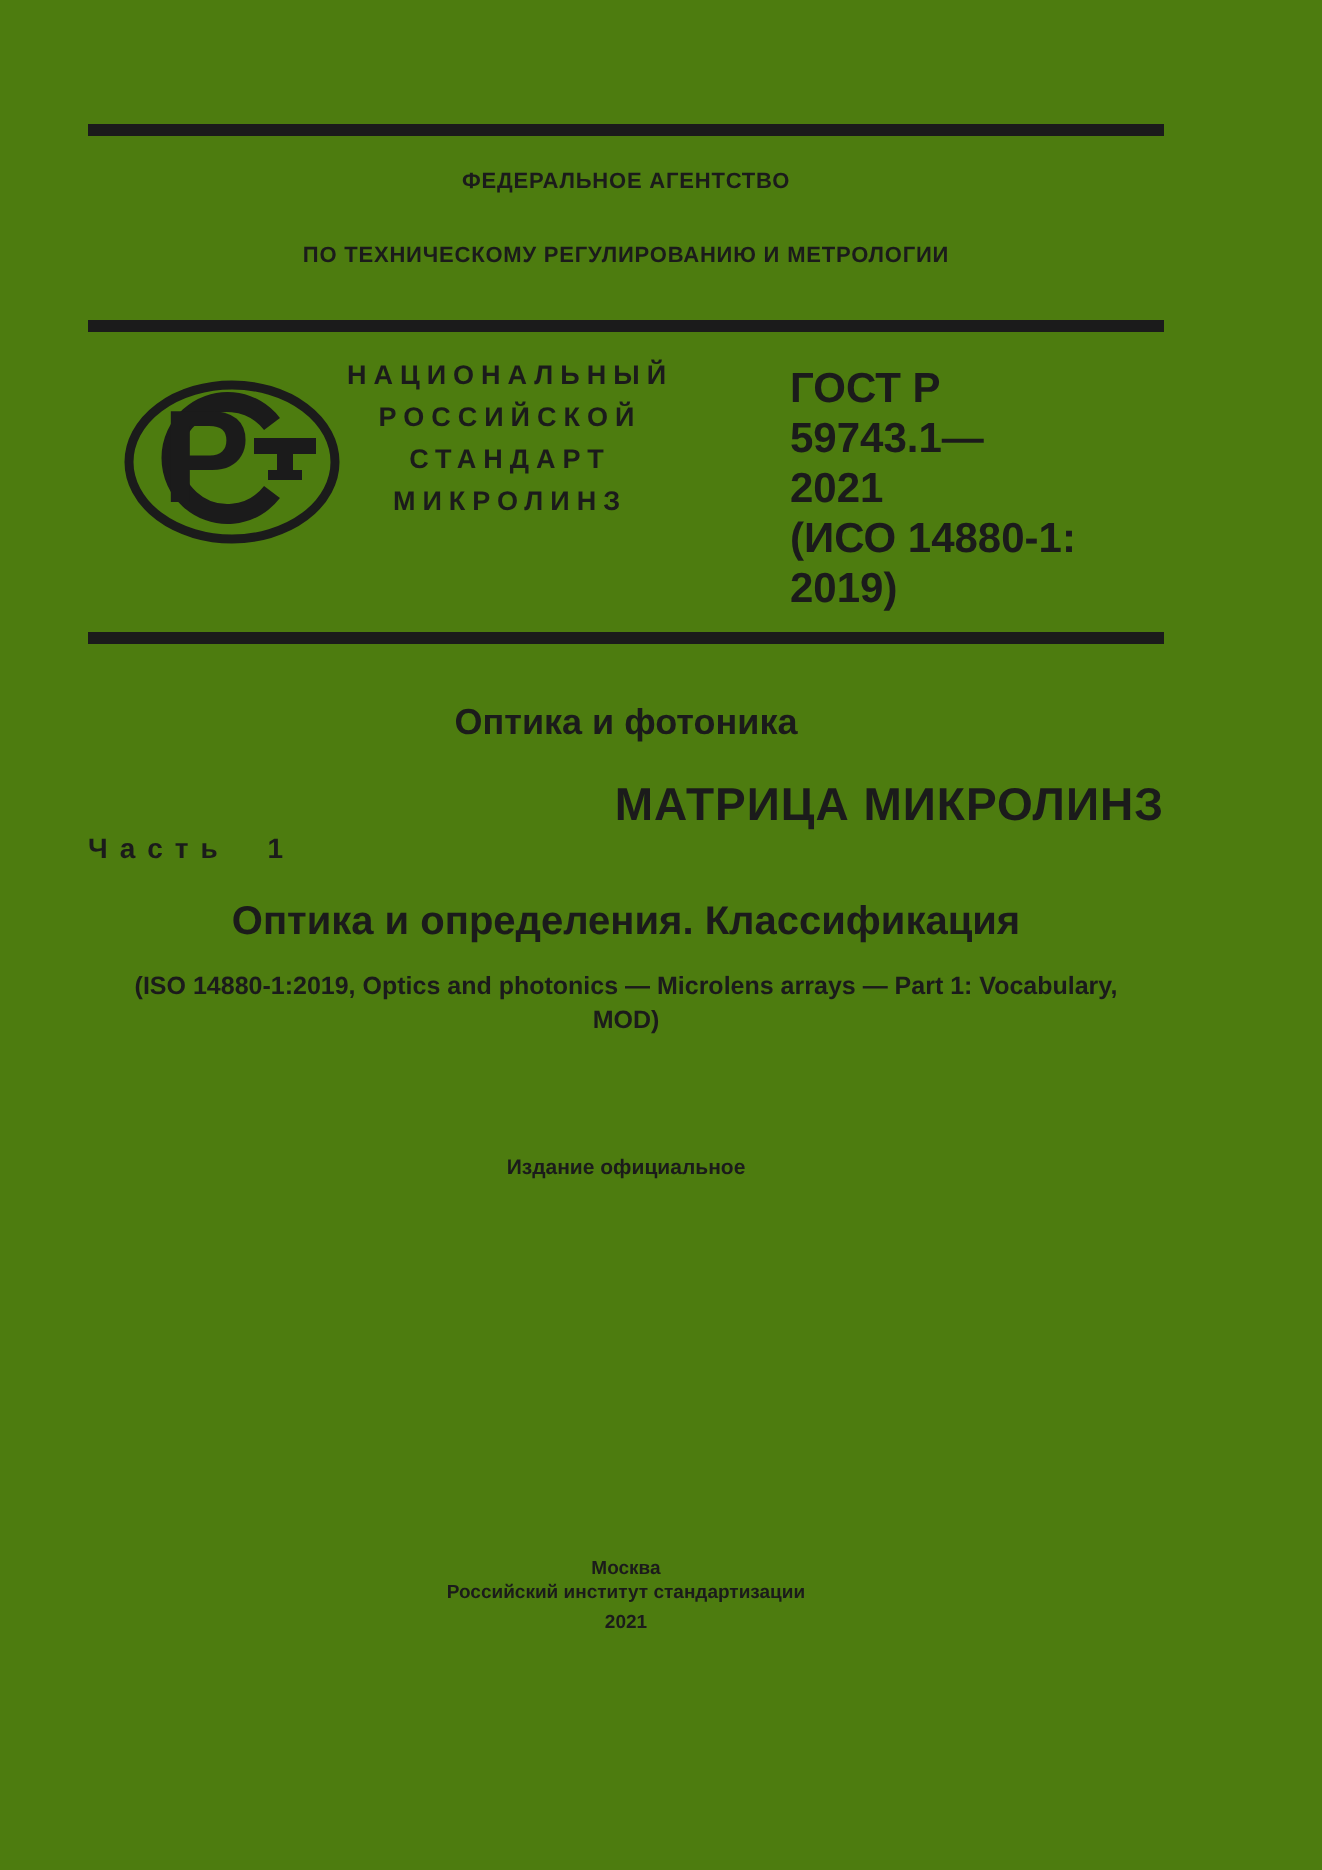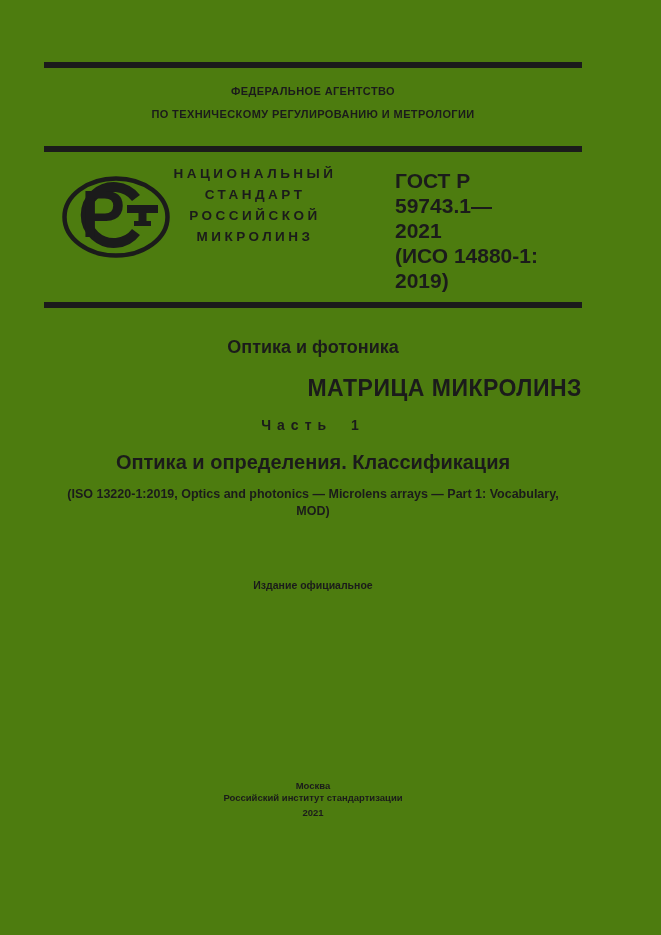--- a/index.html
+++ b/index.html
@@ -31,21 +31,21 @@
   .rule-mid { margin-top: 25px; }
 
   .agency-line {
     text-align: center;
     font-weight: bold;
     font-size: 11px;
     line-height: 13px;
     letter-spacing: 0.4px;
   }
   .agency-line-1 { margin-top: 17px; }
-  .agency-line-2 { margin-top: 10px; }
+  .agency-line-2 { margin-top: 24px; }
 
   .header-row {
     position: relative;
     height: 150px;
   }
   .logo-box {
     position: absolute;
     left: 18px;
     top: 24px;
     width: 108px;
@@ -80,22 +80,21 @@
   }
   .title-main {
     margin-top: 16px;
     text-align: right;
     font-weight: bold;
     font-size: 23px;
     line-height: 28px;
     letter-spacing: 0.5px;
   }
   .title-part {
-    margin-top: 15px;
-    text-align: center;
+    text-align: left;
     font-weight: bold;
     font-size: 14px;
     line-height: 17px;
     letter-spacing: 6px;
     word-spacing: 9px;
   }
   .title-subtitle {
     margin-top: 15px;
     text-align: center;
     font-weight: bold;
@@ -151,22 +150,22 @@
           <g>
             <rect x="65" y="29" width="31" height="8" fill="#1b1b1b"></rect>
             <rect x="76.5" y="35" width="8" height="15" fill="#1b1b1b"></rect>
             <rect x="72" y="45" width="17" height="5" fill="#1b1b1b"></rect>
           </g>
         </svg>
       </div>
 
       <div class="std-type">
         <div>НАЦИОНАЛЬНЫЙ</div>
+        <div>РОССИЙСКОЙ</div>
         <div>СТАНДАРТ</div>
-        <div>РОССИЙСКОЙ</div>
         <div>МИКРОЛИНЗ</div>
       </div>
 
       <div class="designation">
         <div>ГОСТ Р</div>
         <div>59743.1—</div>
         <div>2021</div>
         <div>(ИСО 14880-1:</div>
         <div>2019)</div>
       </div>
@@ -177,21 +176,21 @@
 
     <div class="title-subject">Оптика и фотоника</div>
 
     <div class="title-main">МАТРИЦА МИКРОЛИНЗ</div>
 
     <div class="title-part">Часть 1</div>
 
     <div class="title-subtitle">Оптика и определения. Классификация</div>
 
     <div class="iso-ref">
-      <div class="nowrap">(ISO 13220-1:2019, Optics and photonics — Microlens arrays — Part 1: Vocabulary,</div>
+      <div class="nowrap">(ISO 14880-1:2019, Optics and photonics — Microlens arrays — Part 1: Vocabulary,</div>
       <div>MOD)</div>
     </div>
 
     <div class="edition-note">Издание официальное</div>
 
     <div class="footer-block">
       <div>Москва</div>
       <div>Российский институт стандартизации</div>
       <div class="footer-year">2021</div>
     </div>

